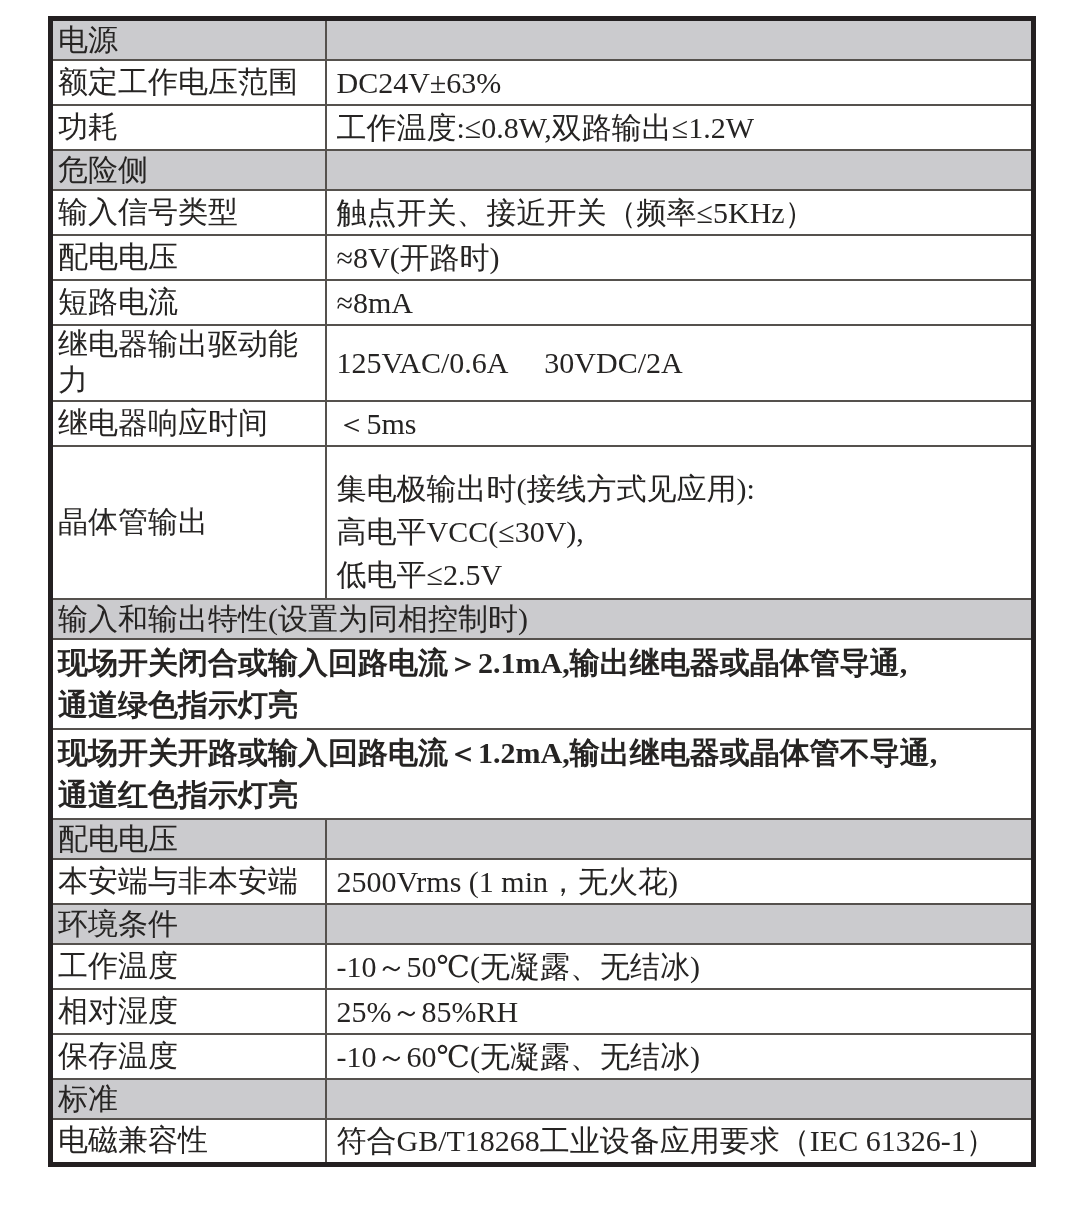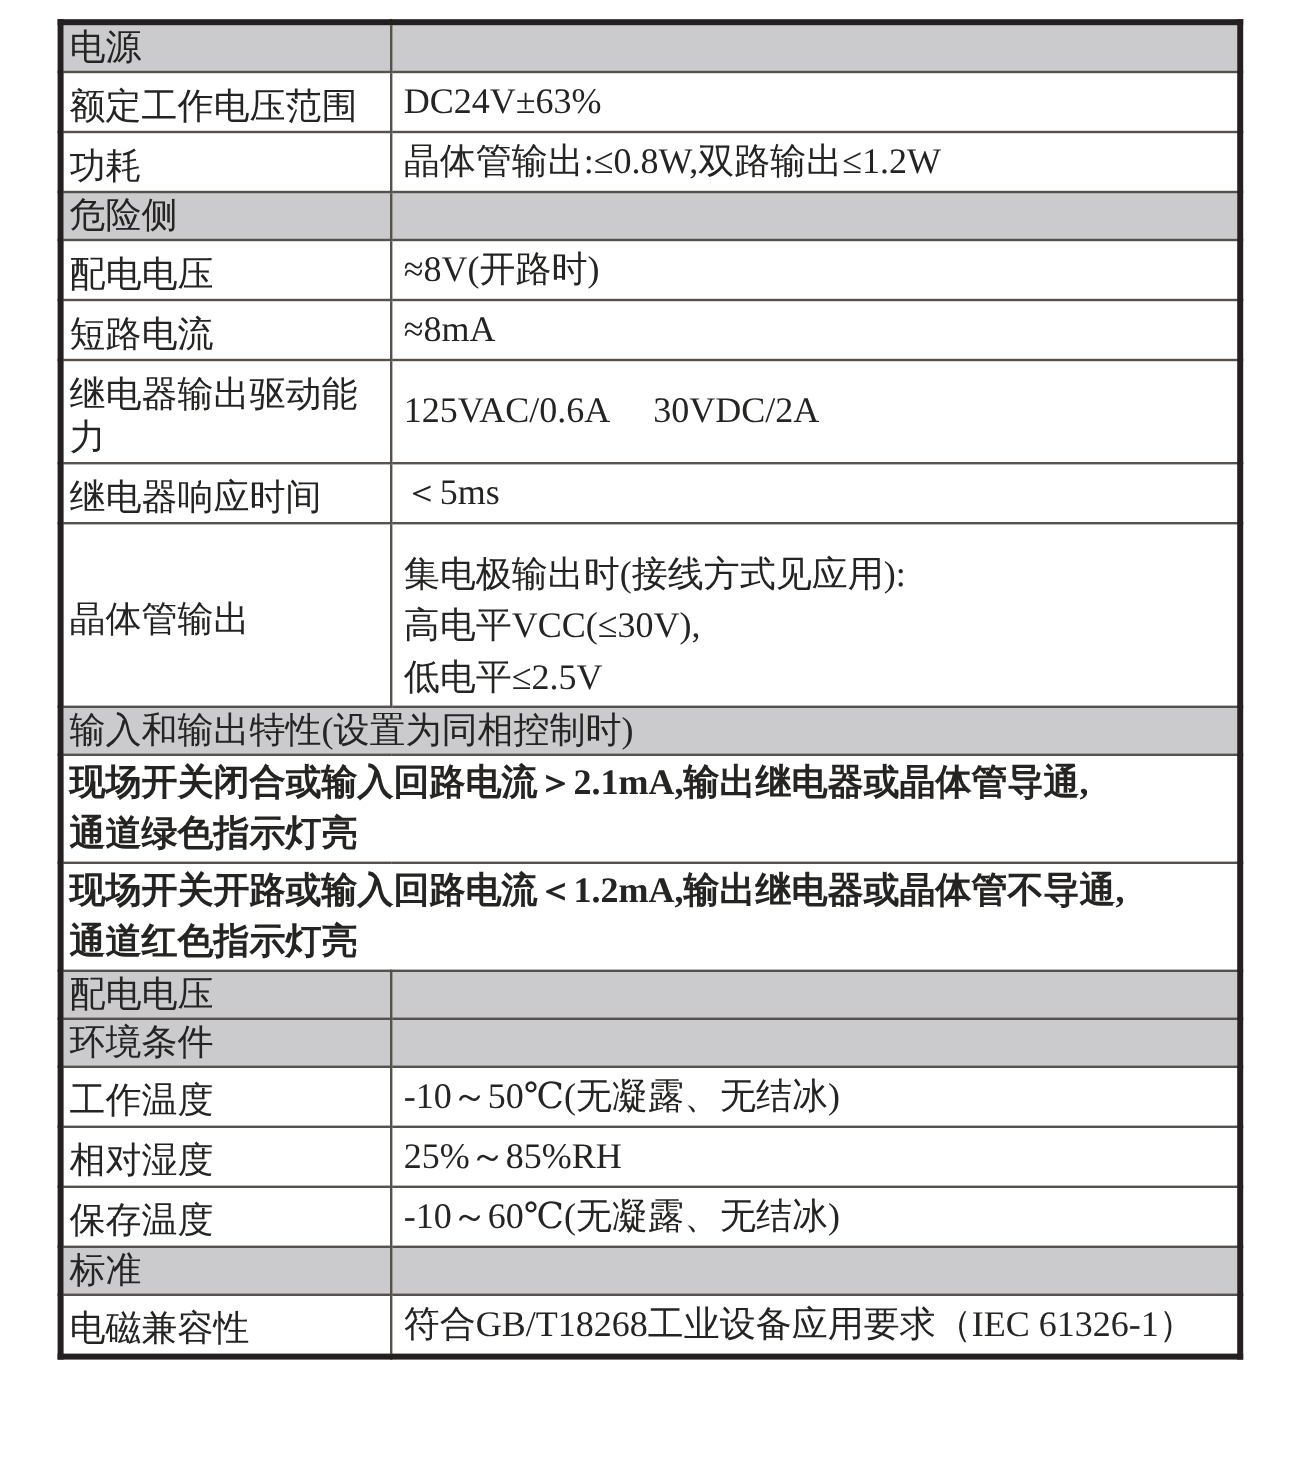--- a/index.html
+++ b/index.html
@@ -30,21 +30,21 @@
     border:5px solid var(--border-dark);
     font-size:30px;
     line-height:1.2;
   }
   table.spec td{
     border:2px solid var(--grid-line);
     vertical-align:middle;
     white-space:pre-line;
     overflow:hidden;
   }
-  td.label-cell{padding:10px 2px 2px 5px;height:45px;}
+  td.label-cell{padding:0 2px 2px 5px;height:45px;}
   td.value-cell{padding:2px 4px 2px 10px;height:45px;}
   tr.section td{
     background:var(--section-bg);
     height:38px;
     padding:1px 2px 1px 5px;
   }
   td.full-cell{
     padding:2px 4px 2px 5px;
     height:85px;
     line-height:42px;
@@ -70,25 +70,29 @@
         <tr class="section">
           <td class="label-cell">电源</td>
           <td class="value-cell"></td>
         </tr>
         <tr>
           <td class="label-cell">额定工作电压范围</td>
           <td class="value-cell">DC24V±63%</td>
         </tr>
         <tr>
           <td class="label-cell">功耗</td>
-          <td class="value-cell">晶体管输出:≤0.8W,双路输出≤1.2W</td>
+          <td class="value-cell">工作温度:≤0.8W,双路输出≤1.2W</td>
         </tr>
         <tr class="section">
           <td class="label-cell">危险侧</td>
           <td class="value-cell"></td>
+        </tr>
+        <tr>
+          <td class="label-cell">输入信号类型</td>
+          <td class="value-cell">触点开关、接近开关（频率≤5KHz）</td>
         </tr>
         <tr>
           <td class="label-cell">配电电压</td>
           <td class="value-cell">≈8V(开路时)</td>
         </tr>
         <tr>
           <td class="label-cell">短路电流</td>
           <td class="value-cell">≈8mA</td>
         </tr>
         <tr>
@@ -113,20 +117,24 @@
 通道绿色指示灯亮</td>
         </tr>
         <tr>
           <td colspan="2" class="full-cell">现场开关开路或输入回路电流＜1.2mA,输出继电器或晶体管不导通,
 通道红色指示灯亮</td>
         </tr>
         <tr class="section">
           <td class="label-cell">配电电压</td>
           <td class="value-cell"></td>
         </tr>
+        <tr>
+          <td class="label-cell">本安端与非本安端</td>
+          <td class="value-cell">2500Vrms (1 min，无火花)</td>
+        </tr>
         <tr class="section">
           <td class="label-cell">环境条件</td>
           <td class="value-cell"></td>
         </tr>
         <tr>
           <td class="label-cell">工作温度</td>
           <td class="value-cell">-10～50℃(无凝露、无结冰)</td>
         </tr>
         <tr>
           <td class="label-cell">相对湿度</td>

